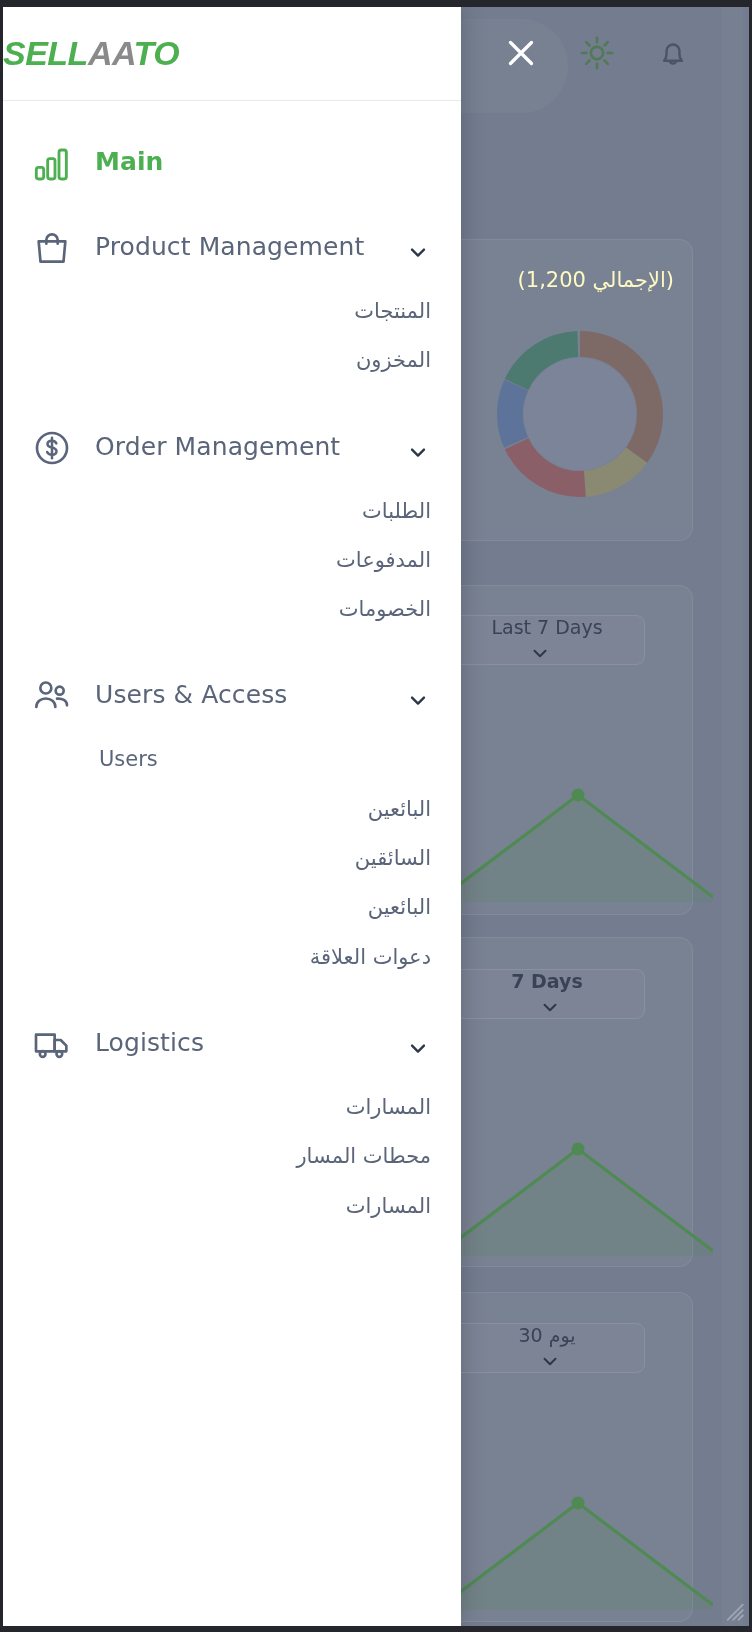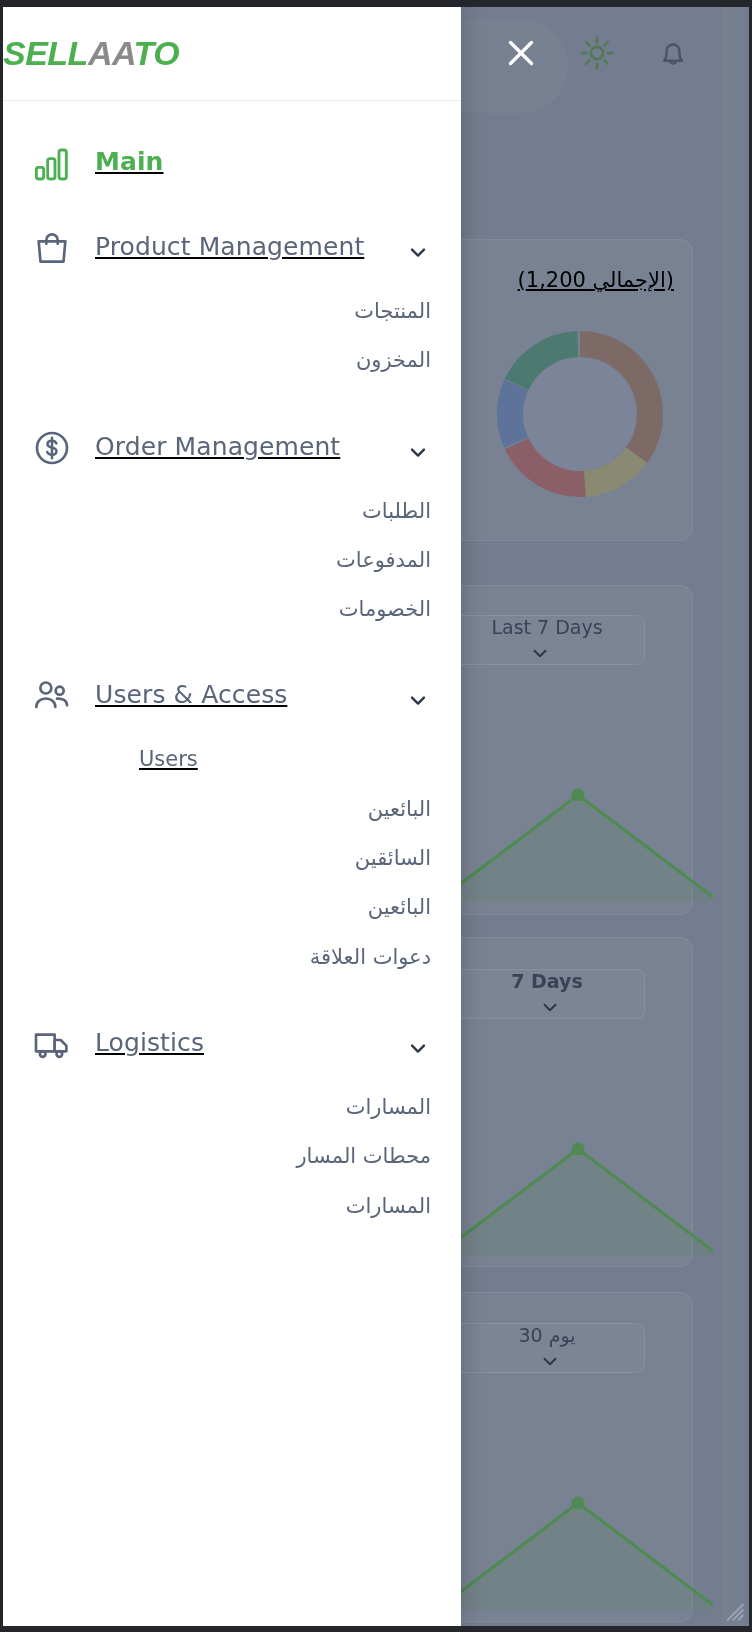--- a/index.html
+++ b/index.html
@@ -59,24 +59,23 @@
     left:-120px; top:232px;
     width:810px; height:302px;
     background:rgba(255,255,255,0.045);
     border:1px solid rgba(255,255,255,0.07);
     border-radius:14px;
   }
   #donut-total {
     position:absolute;
     right:18px; top:28px;
     font-size:21px;
-    color:#000000;
+    color:#fef9c3;
     direction:rtl;
     white-space:nowrap;
-    text-decoration:underline;
   }
   #donut-wrap {
     position:absolute;
     right:26px; top:88px;
     width:172px; height:172px;
   }
   .donut-hole {
     position:absolute;
     left:30px; top:30px;
     width:112px; height:112px;
@@ -153,21 +152,21 @@
   #logo {
     font-family:"Liberation Sans", sans-serif;
     font-weight:bold;
     font-style:italic;
     font-size:34px;
     letter-spacing:-0.5px;
   }
   #logo .g { color:#4caf50; }
   #logo .s { color:#8a8a8a; }
 
-  #nav { padding-top:30px;text-decoration:underline; }
+  #nav { padding-top:30px; }
 
   .nav-top {
     display:flex;
     align-items:flex-start;
     padding:14px 30px 14px 28px;
     gap:22px;
     min-height:52px;
   }
   .nav-ico {
     width:42px; height:42px;
@@ -181,21 +180,21 @@
     flex:1 1 auto;
     font-family:"DejaVu Sans", sans-serif;
     font-size:25px;
     line-height:1.36;
     color:#5a6579;
     letter-spacing:.1px;
   }
   .nav-top.active .nav-label { color:#4caf50; font-weight:600; }
   .nav-chev { flex:0 0 auto; margin-top:9px; }
 
-  .sub-list { padding:4px 0 30px 0;margin-left:40px; }
+  .sub-list { padding:4px 0 30px 0; }
   .sub-item {
     padding:11px 30px 11px 96px;
     font-size:21px;
     color:#5a6579;
     line-height:1.3;
   }
   .sub-item.rtl { direction:rtl; text-align:right; unicode-bidi:isolate; }
   .sub-item.rtl > span { display:inline-block; direction:rtl; }
   .sub-ar {
     font-family:"DejaVu Sans", sans-serif;

